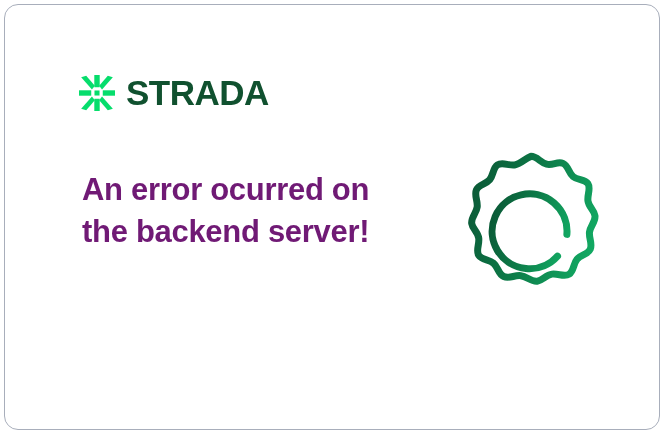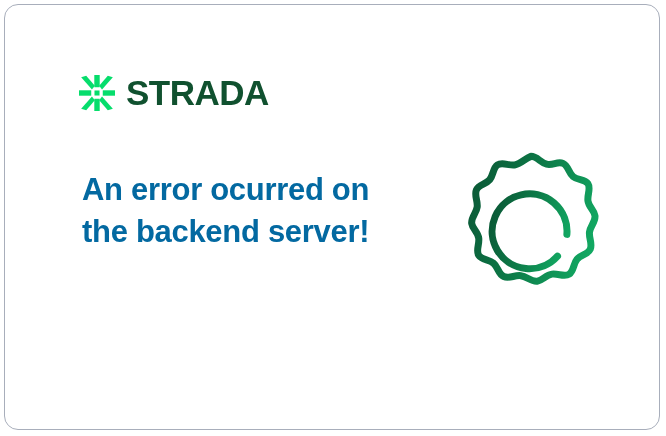--- a/index.html
+++ b/index.html
@@ -58,21 +58,21 @@
   .message {
     position: absolute;
     left: 77px;
     top: 164px;
     width: 300px;
     margin: 0;
     font-size: 31px;
     font-weight: 700;
     line-height: 1.37;
     letter-spacing: -0.3px;
-    color: #0369a1;
+    color: #701a75;
     font-family: "Liberation Sans", sans-serif;
   }
 
   
   .gear-art {
     position: absolute;
     left: 448px;
     top: 142px;
     width: 156px;
     height: 156px;

